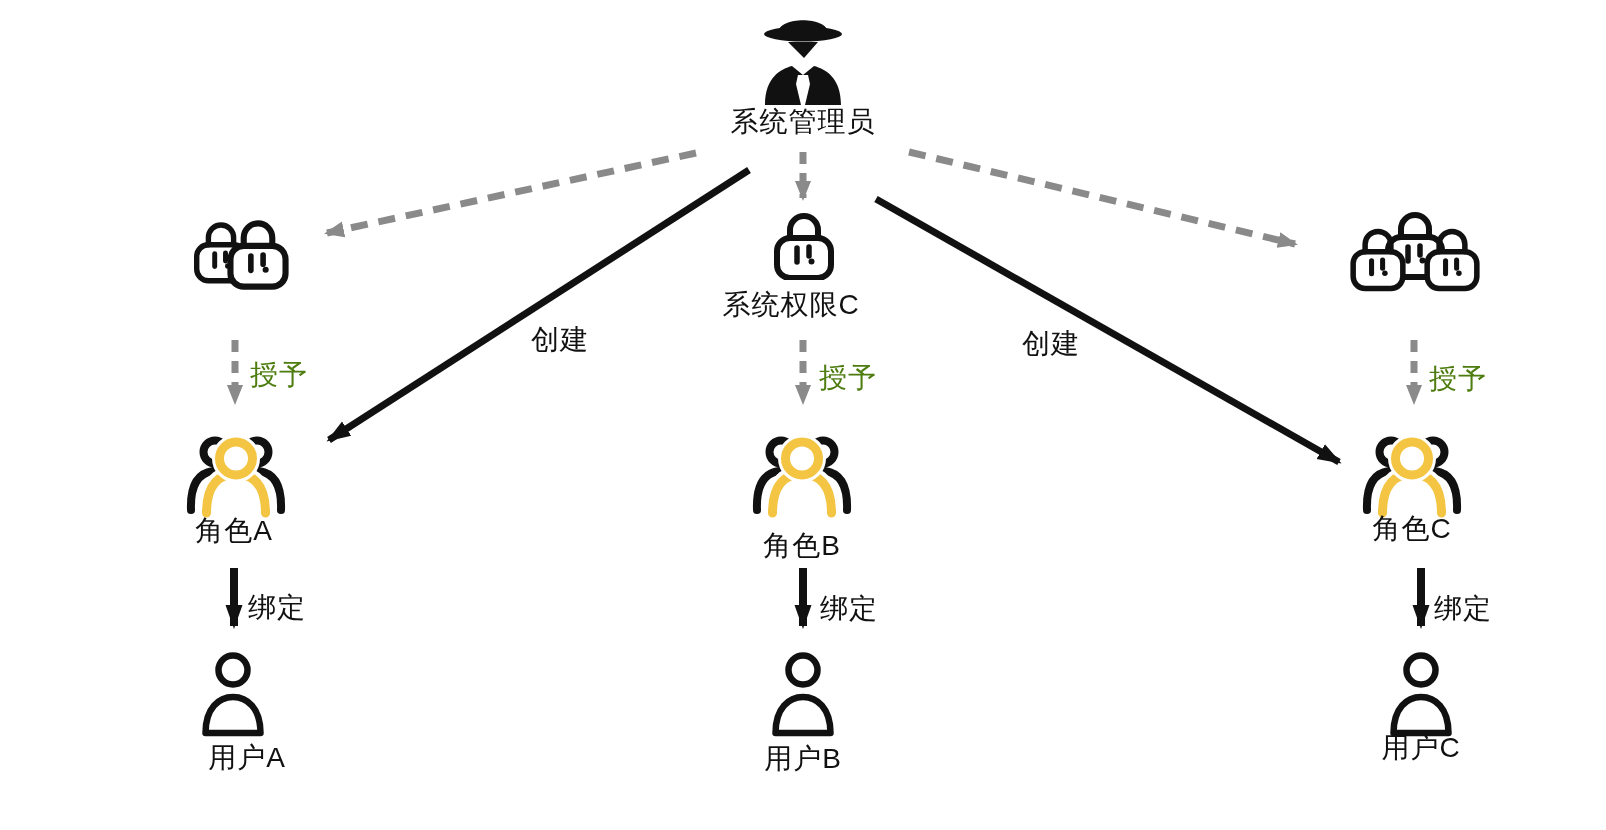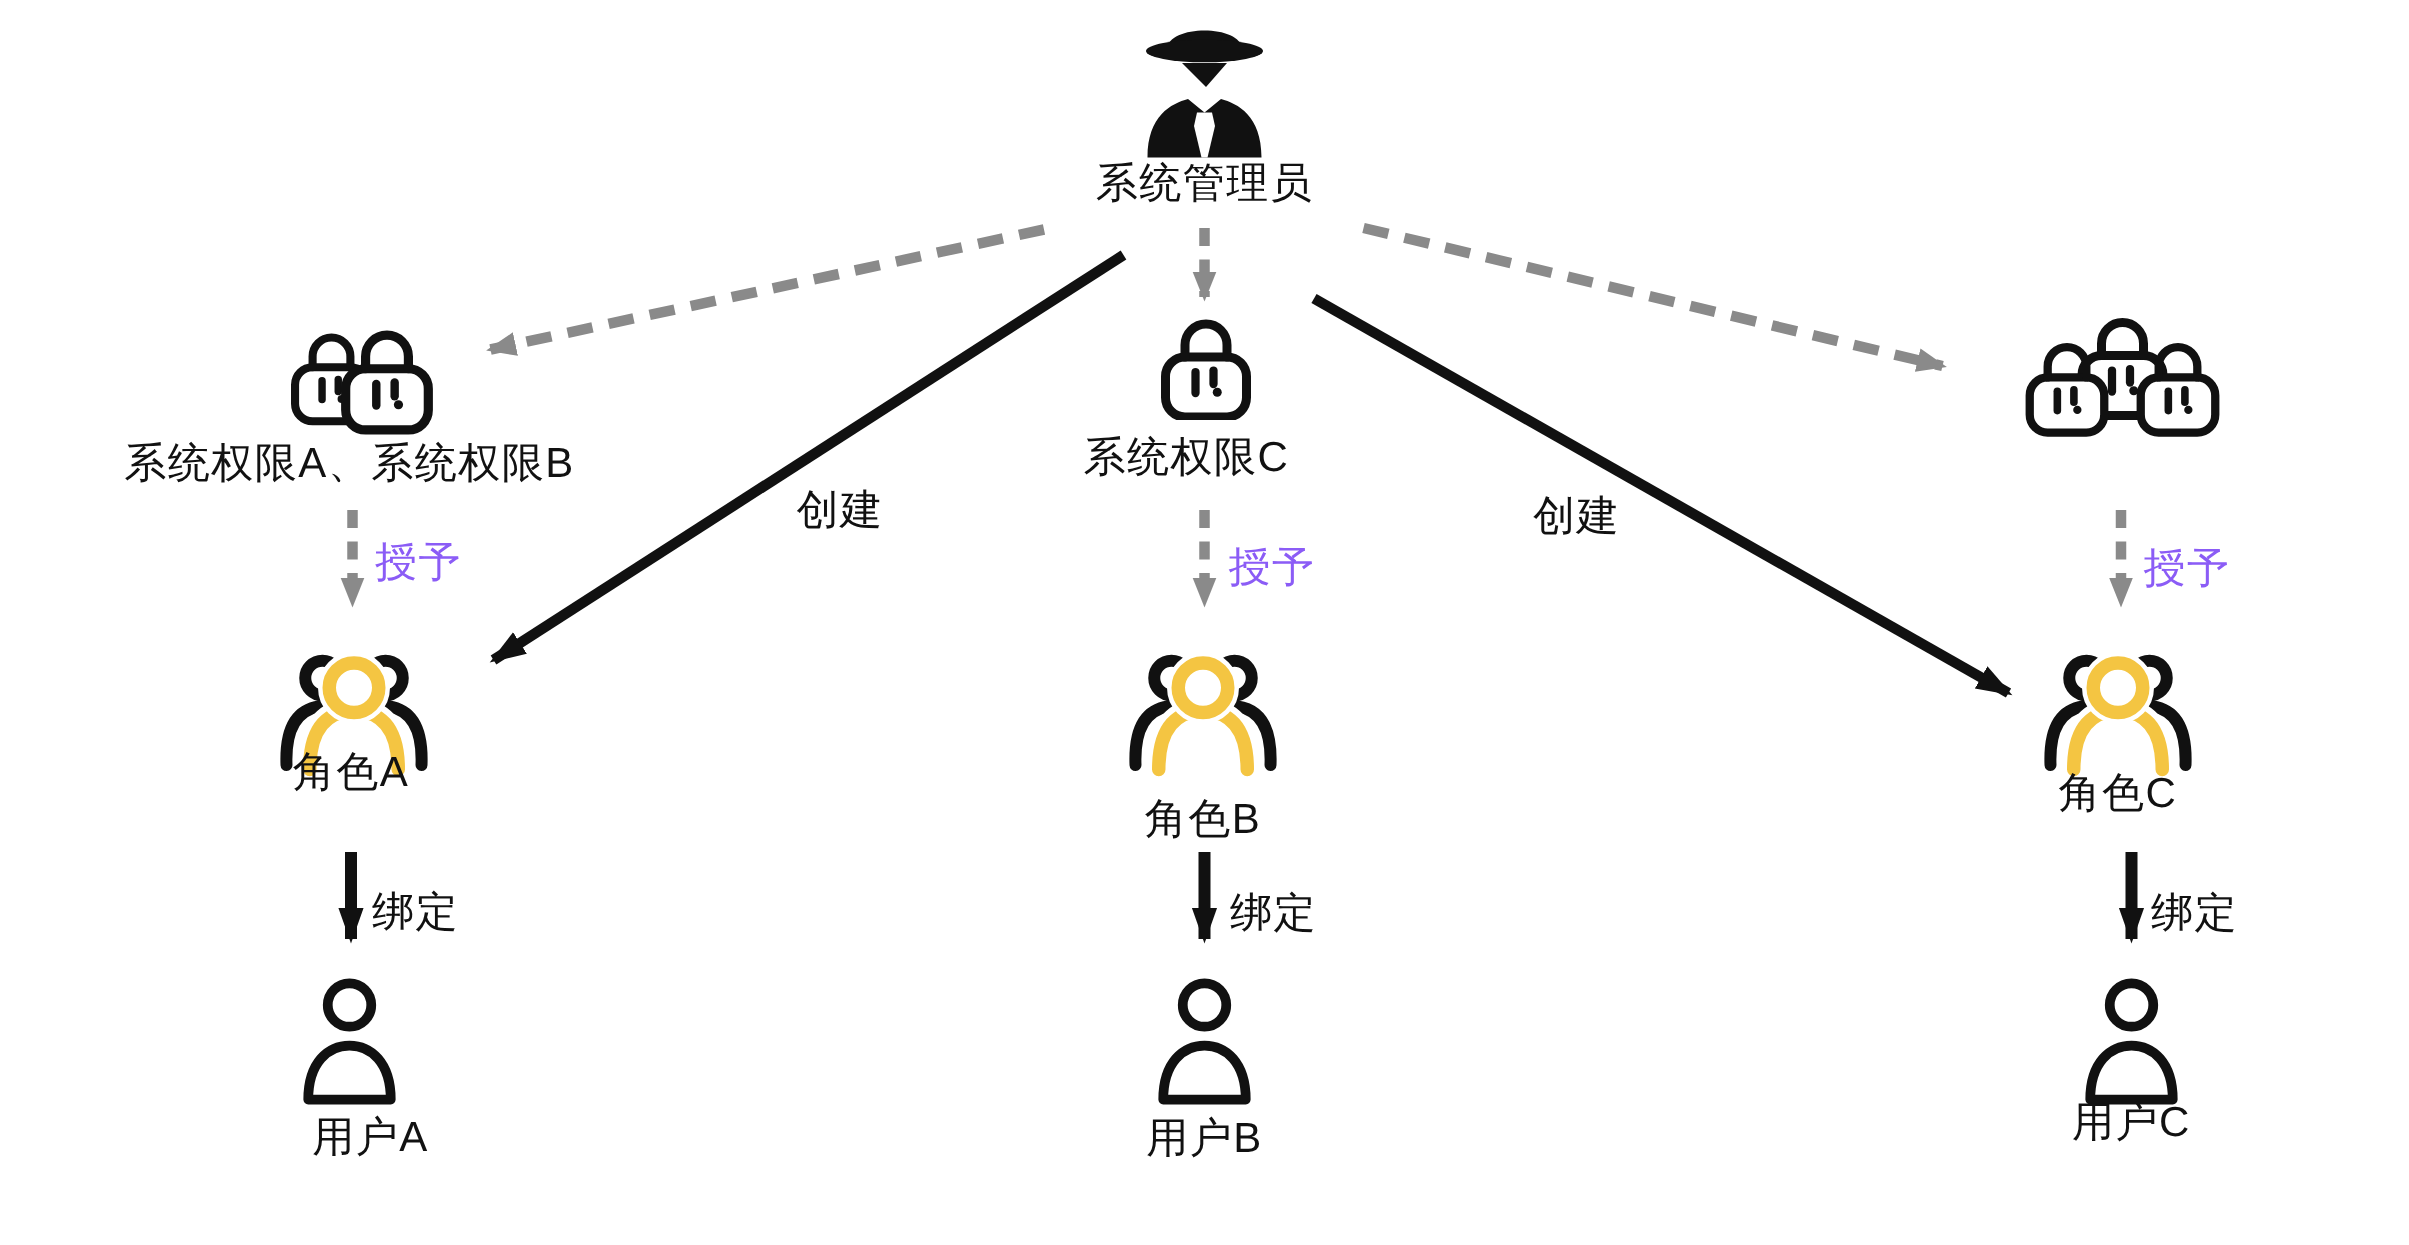--- a/index.html
+++ b/index.html
@@ -8,21 +8,21 @@
     font-family:"Liberation Sans","DejaVu Sans",sans-serif;
     margin-left:31px;
   }
   .arrow-layer{position:absolute;left:0;top:0;width:1606px;height:830px;}
   .icon{position:absolute;}
   .lbl{
     position:absolute;font-size:28px;line-height:1.1;color:#111111;
     white-space:nowrap;font-weight:500;letter-spacing:1px;
   }
   .ctr{transform:translateX(-50%);}
-  .gray{color:#8b5cf6;}
+  .gray{color:#4d7c0f;font-family:Liberation Serif, serif;}
 </style>
 </head>
 <body>
 
 <div class="canvas">
 
   <svg width="0" height="0" style="position:absolute">
     <defs>
       <g id="lockg">
         <rect x="-27" y="-8" width="54" height="40" rx="13" fill="#ffffff" stroke="#111111" stroke-width="6"></rect>
@@ -75,21 +75,20 @@
   </svg>
   <svg class="icon" style="left:741px;top:212px" width="64" height="68" viewBox="-32 -34 64 68">
     <use href="#lockg"></use>
   </svg>
   <svg class="icon" style="left:1311px;top:208px" width="146" height="88" viewBox="-73 -44 146 88">
     <use href="#lockg" transform="translate(0,-7)"></use>
     <use href="#lockg" transform="translate(-37,7) scale(0.92)"></use>
     <use href="#lockg" transform="translate(37,7) scale(0.92)"></use>
   </svg>
 
-  <div class="lbl ctr" style="left:202px;top:294px">系统权限A、系统权限B</div>
   <div class="lbl ctr" style="left:760px;top:290px">系统权限C</div>
 
   <div class="lbl" style="left:500px;top:325px">创建</div>
   <div class="lbl" style="left:991px;top:329px">创建</div>
   <div class="lbl gray" style="left:219px;top:360px">授予</div>
   <div class="lbl gray" style="left:788px;top:363px">授予</div>
   <div class="lbl gray" style="left:1398px;top:364px">授予</div>
 
   <svg class="icon" style="left:153px;top:424px" width="104" height="96" viewBox="-52 -48 104 96">
     <circle cx="-21" cy="-20" r="11.5" fill="#ffffff" stroke="#111111" stroke-width="8"></circle>
@@ -115,21 +114,21 @@
     <circle cx="-21" cy="-20" r="11.5" fill="#ffffff" stroke="#111111" stroke-width="8"></circle>
     <circle cx="21" cy="-20" r="11.5" fill="#ffffff" stroke="#111111" stroke-width="8"></circle>
     <path d="M -45 38 C -46 12 -37 1 -23 -1" fill="none" stroke="#111111" stroke-width="8" stroke-linecap="round"></path>
     <path d="M 45 38 C 46 12 37 1 23 -1" fill="none" stroke="#111111" stroke-width="8" stroke-linecap="round"></path>
     <path d="M -29.5 41 C -29.5 11 -16 2 0 2 C 16 2 29.5 11 29.5 41" fill="#ffffff" stroke="#ffffff" stroke-width="17"></path>
     <path d="M -29.5 41 C -29.5 11 -16 2 0 2 C 16 2 29.5 11 29.5 41" fill="none" stroke="#F4C542" stroke-width="9" stroke-linecap="round"></path>
     <circle cx="0" cy="-13.5" r="16.5" fill="#ffffff" stroke="#ffffff" stroke-width="15"></circle>
     <circle cx="0" cy="-13.5" r="16.5" fill="#ffffff" stroke="#F4C542" stroke-width="9"></circle>
   </svg>
 
-  <div class="lbl ctr" style="left:203px;top:500px">角色A</div>
+  <div class="lbl ctr" style="left:203px;top:516px">角色A</div>
   <div class="lbl ctr" style="left:771px;top:531px">角色B</div>
   <div class="lbl ctr" style="left:1381px;top:514px">角色C</div>
 
   <div class="lbl" style="left:217px;top:593px">绑定</div>
   <div class="lbl" style="left:789px;top:594px">绑定</div>
   <div class="lbl" style="left:1403px;top:594px">绑定</div>
 
   <svg class="icon" style="left:163px;top:652px" width="78" height="88" viewBox="-39 -44 78 88">
     <circle cx="0" cy="-26" r="14.5" fill="none" stroke="#111111" stroke-width="6.5"></circle>
     <path d="M -27.5 37 L 27.5 37 C 27.5 12 14 1 0 1 C -14 1 -27.5 12 -27.5 37 Z" fill="none" stroke="#111111" stroke-width="6.5" stroke-linejoin="round"></path>

